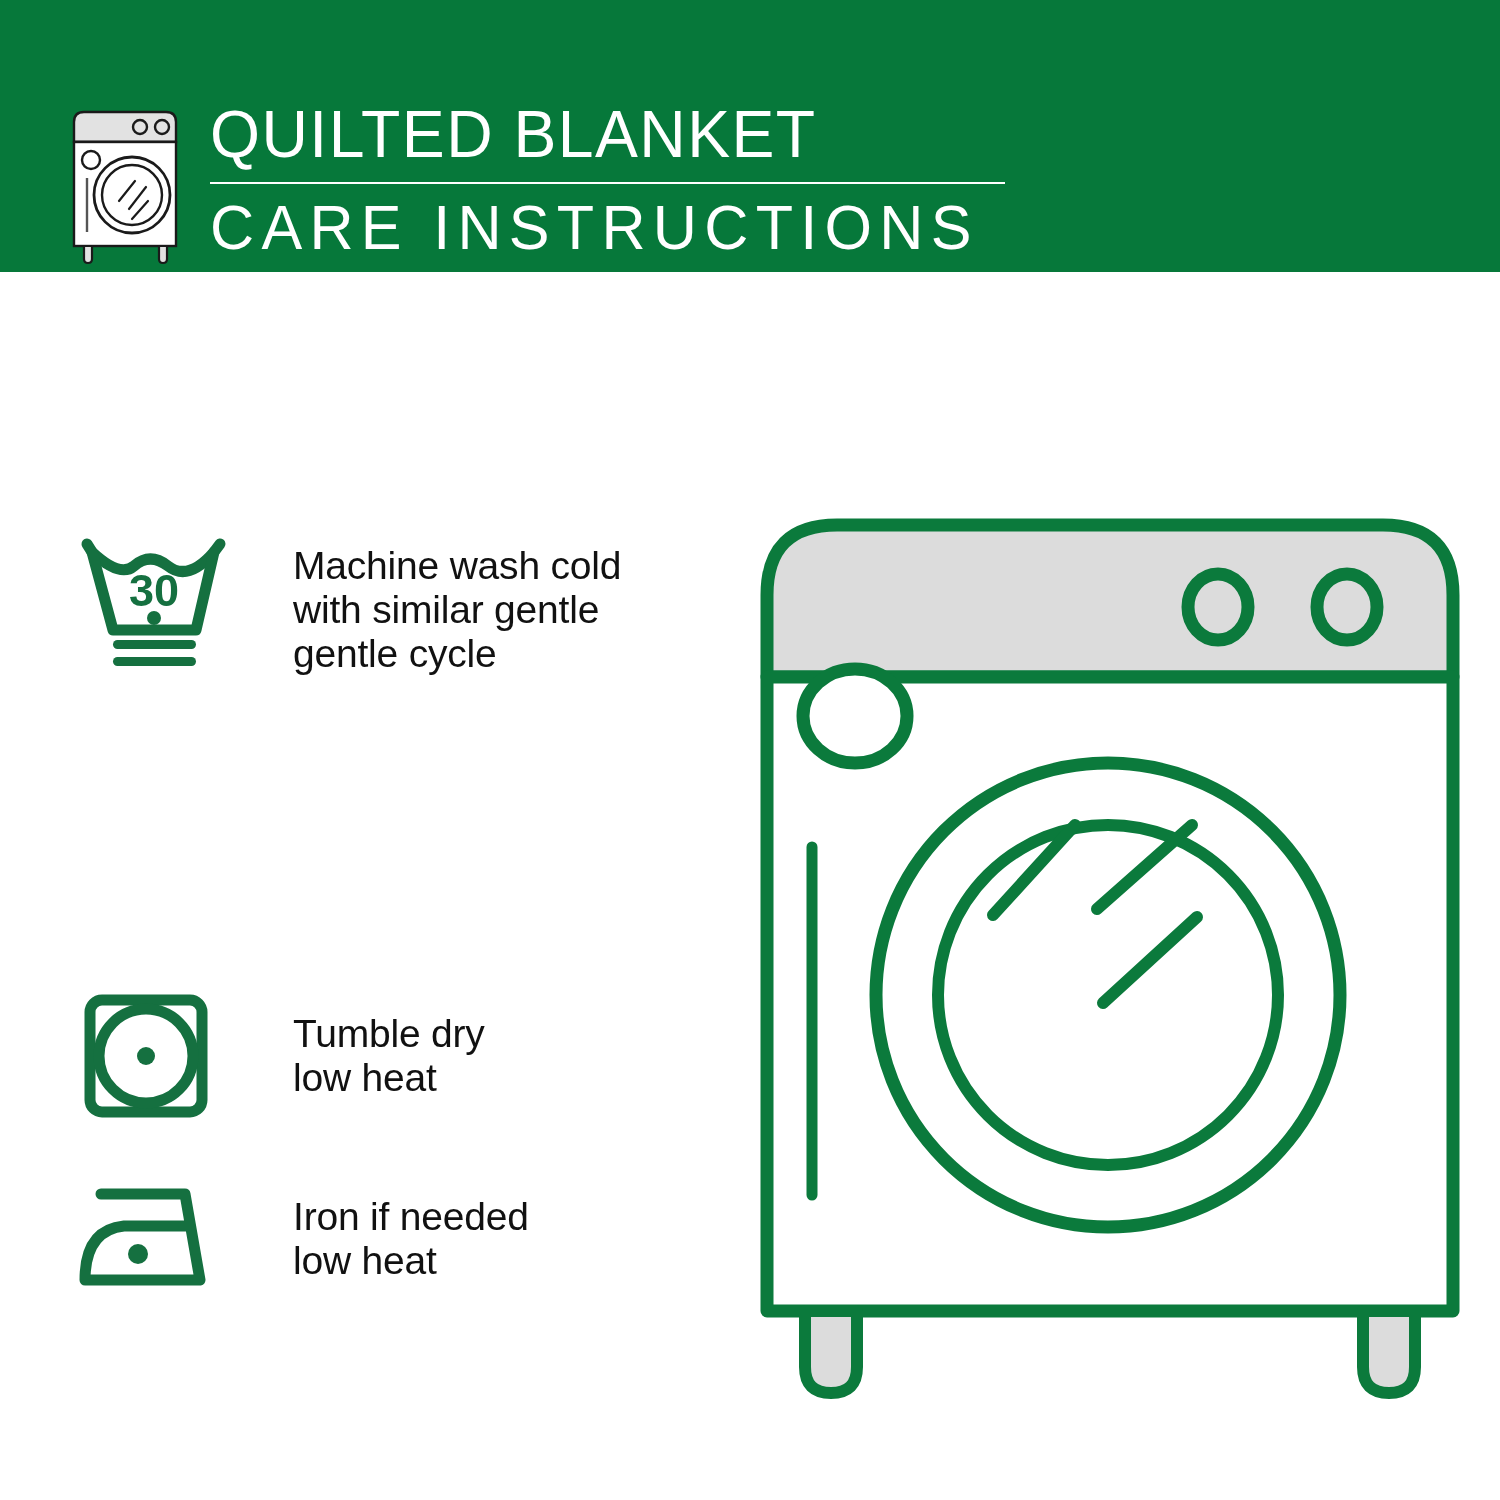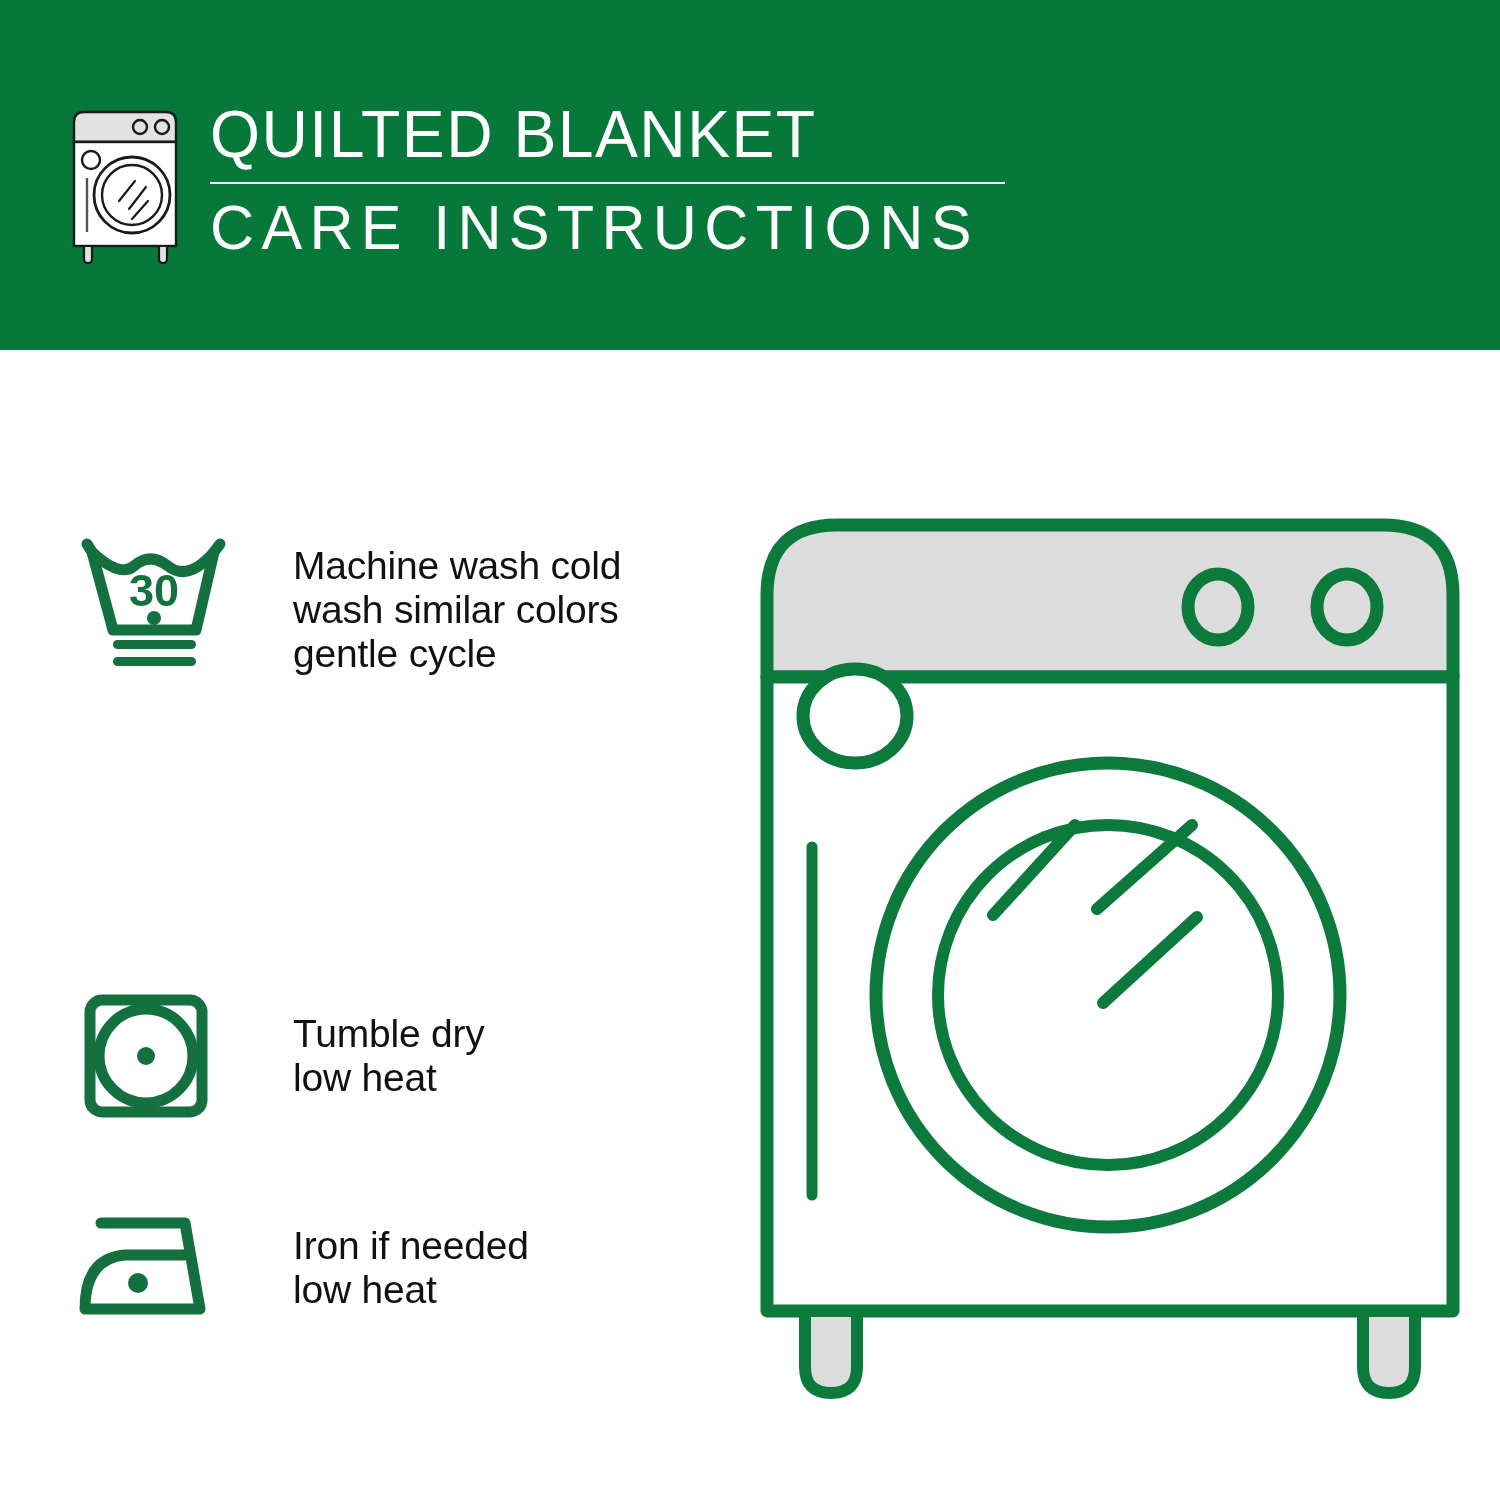--- a/index.html
+++ b/index.html
@@ -14,21 +14,21 @@
     overflow: hidden;
     position: relative;
   }
 
   
   .header {
     position: absolute;
     left: 0;
     top: 0;
     width: 1500px;
-    height: 350px;
+    height: 272px;
     background: #06783A;
     box-sizing: border-box;
   }
   .header-inner {
     position: absolute;
     left: 62px;
     top: 98px;
     display: flex;
     align-items: flex-start;
   }
@@ -83,21 +83,21 @@
   .care-row {
     position: absolute;
     left: 72px;
     display: flex;
     align-items: center;
     width: 640px;
   }
   .care-row.r0 { top: 178px; align-items: flex-end; }
   .care-row.r1 { top: 386px; }
   .care-row.r2 { top: 633px; }
-  .care-row.r3 { top: 845px; }
+  .care-row.r3 { top: 816px; }
 
   .care-symbol {
     flex: 0 0 auto;
     width: 165px;
     height: 150px;
     display: block;
   }
   .care-text {
     margin-left: 56px;
     color: #111111;
@@ -167,21 +167,21 @@
       <g fill="none" stroke="#157040" stroke-width="11" stroke-linecap="round" stroke-linejoin="round">
         <path d="M15 18 L20 26 Q48 52 62 40 Q78 26 96 40 Q116 56 142 26 L148 18"></path>
         <path d="M20 26 L41 104 L124 104 L142 26"></path>
       </g>
       <text x="82" y="80" text-anchor="middle" font-family="'Liberation Sans', sans-serif" font-size="45" font-weight="bold" fill="#157040">30</text>
       <circle cx="82" cy="92" r="7" fill="#157040"></circle>
       <rect x="41" y="114" width="83" height="9" rx="4.5" fill="#157040"></rect>
       <rect x="41" y="131" width="83" height="9" rx="4.5" fill="#157040"></rect>
     </svg>
     <div class="care-text">Machine wash cold
-wash similar colors
+with similar gentle
 gentle cycle</div>
   </div>
 
 
   <div class="care-row r2">
     <svg class="care-symbol" viewBox="0 0 165 150">
       <rect x="18" y="19" width="112" height="112" rx="12" fill="none" stroke="#157040" stroke-width="11"></rect>
       <circle cx="74" cy="75" r="47" fill="none" stroke="#157040" stroke-width="11"></circle>
       <circle cx="74" cy="75" r="9" fill="#157040"></circle>
     </svg>

